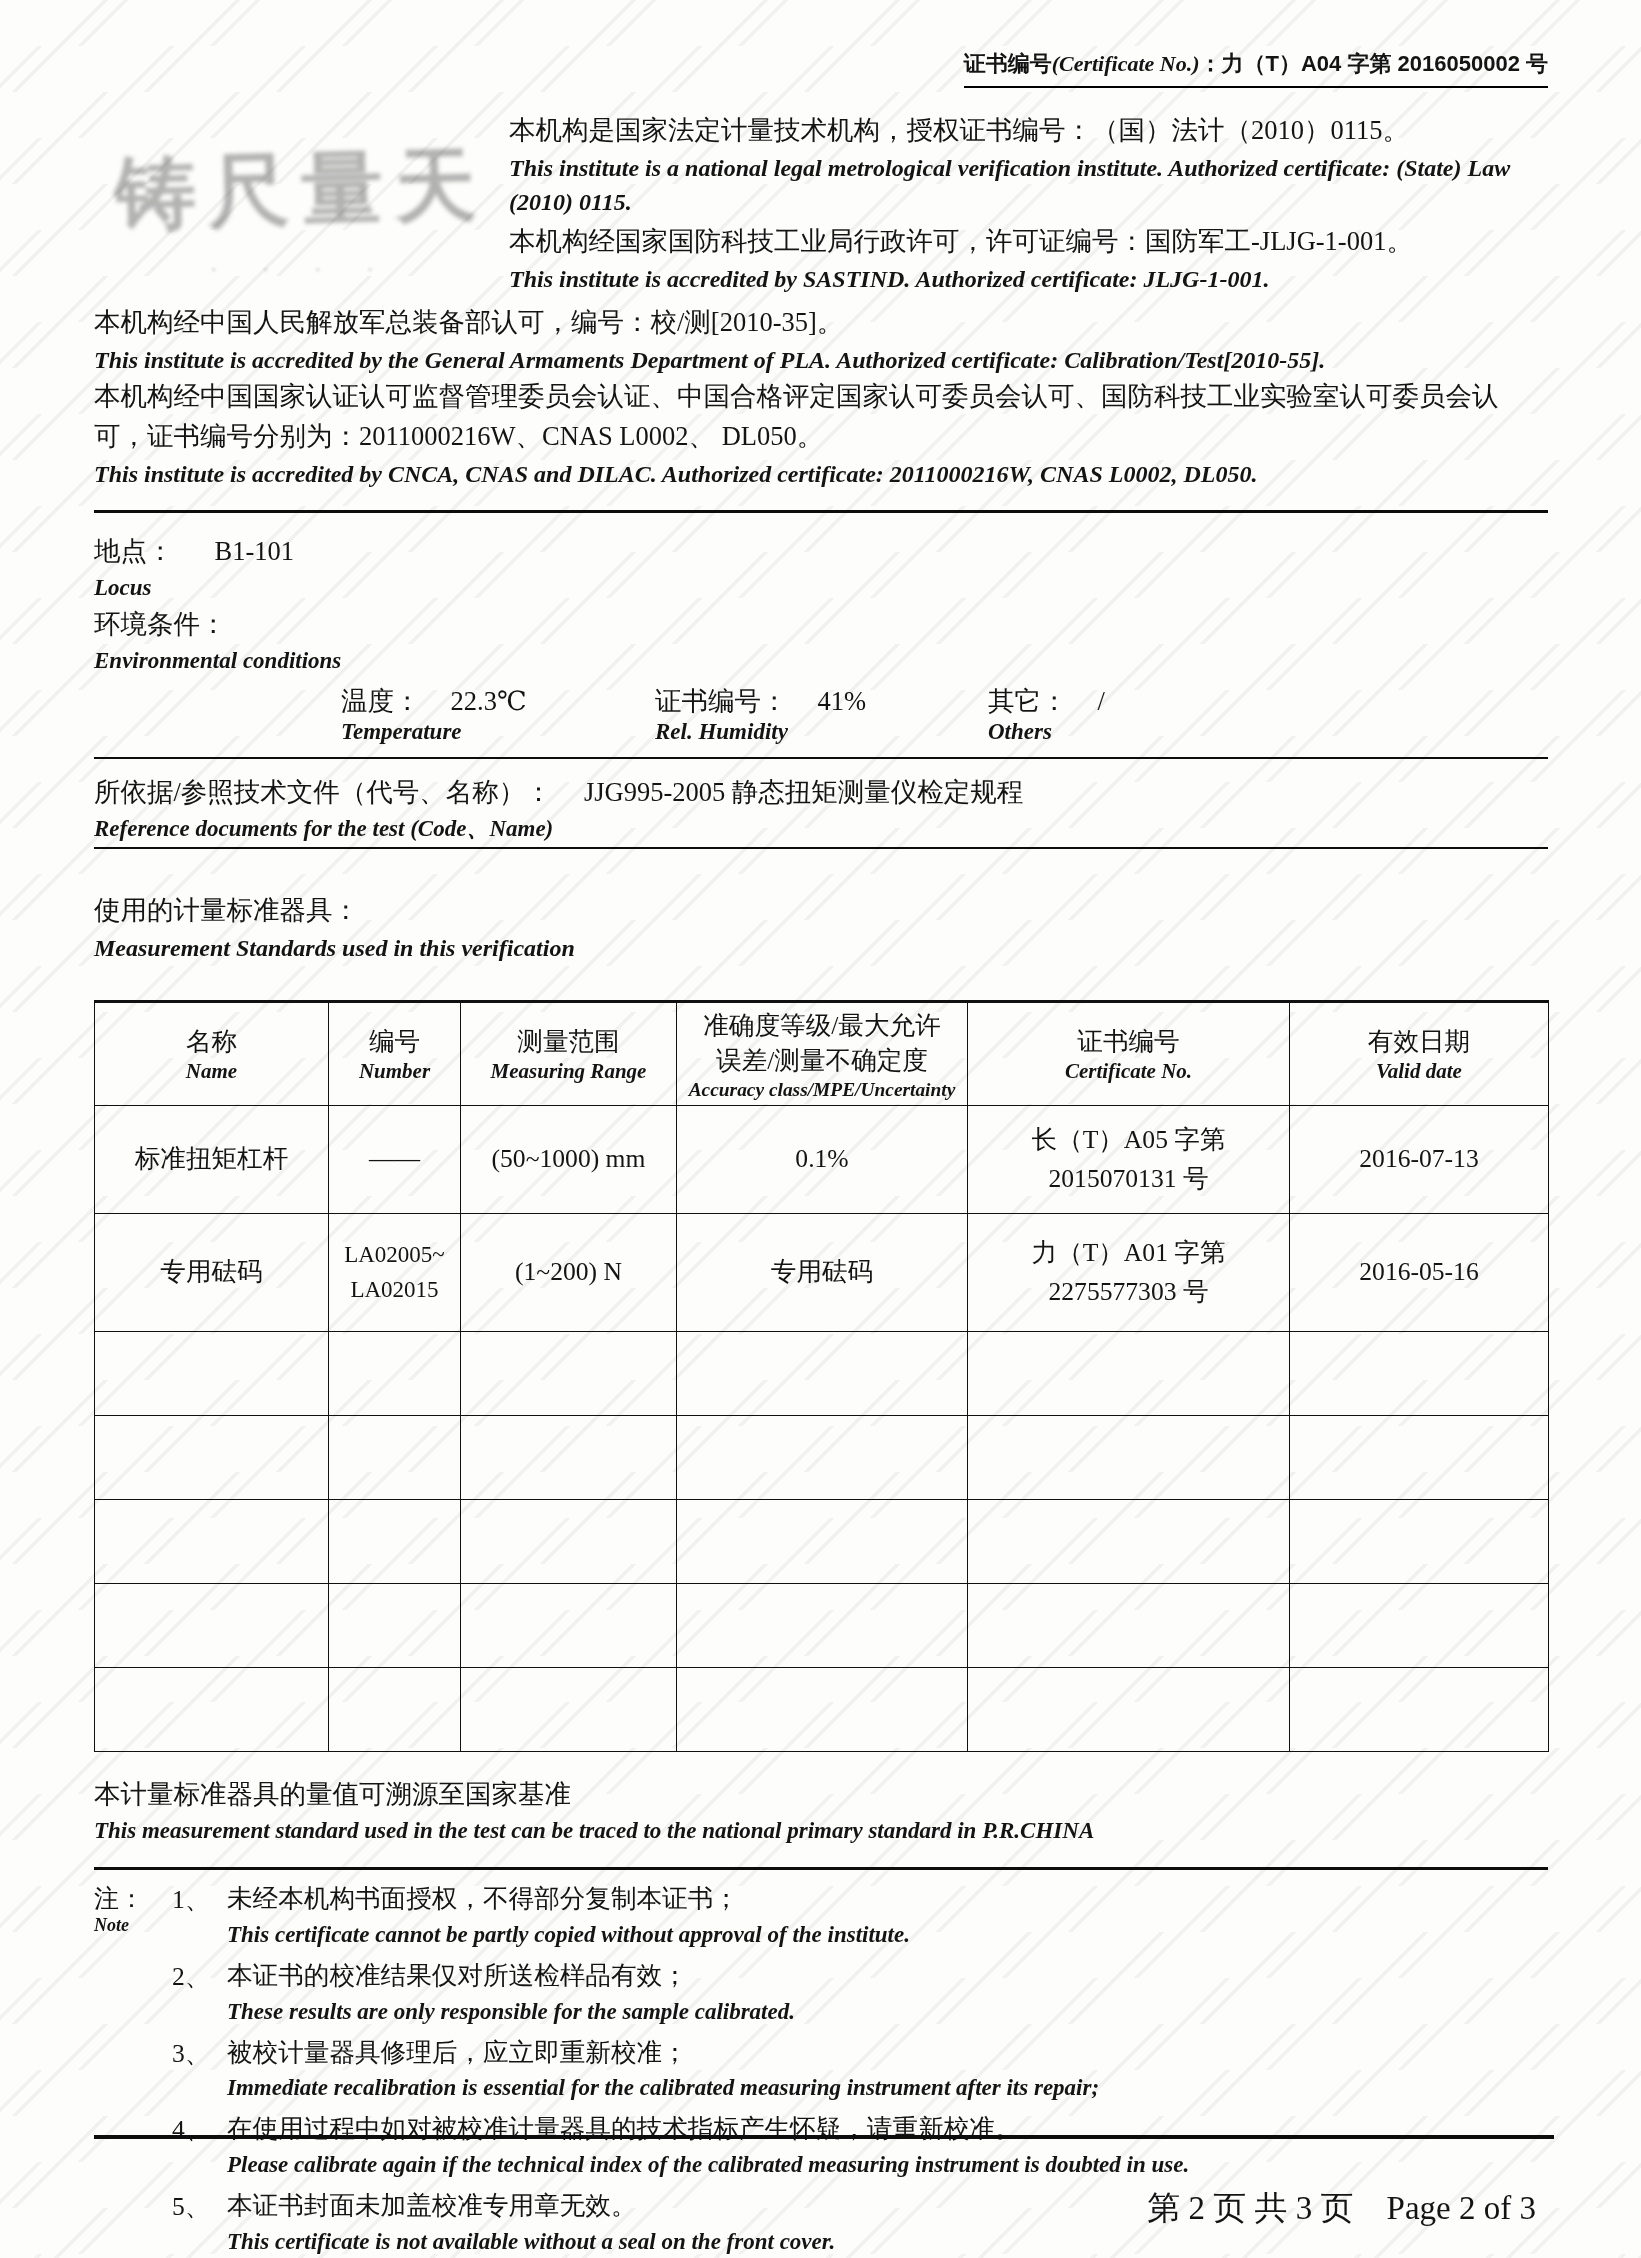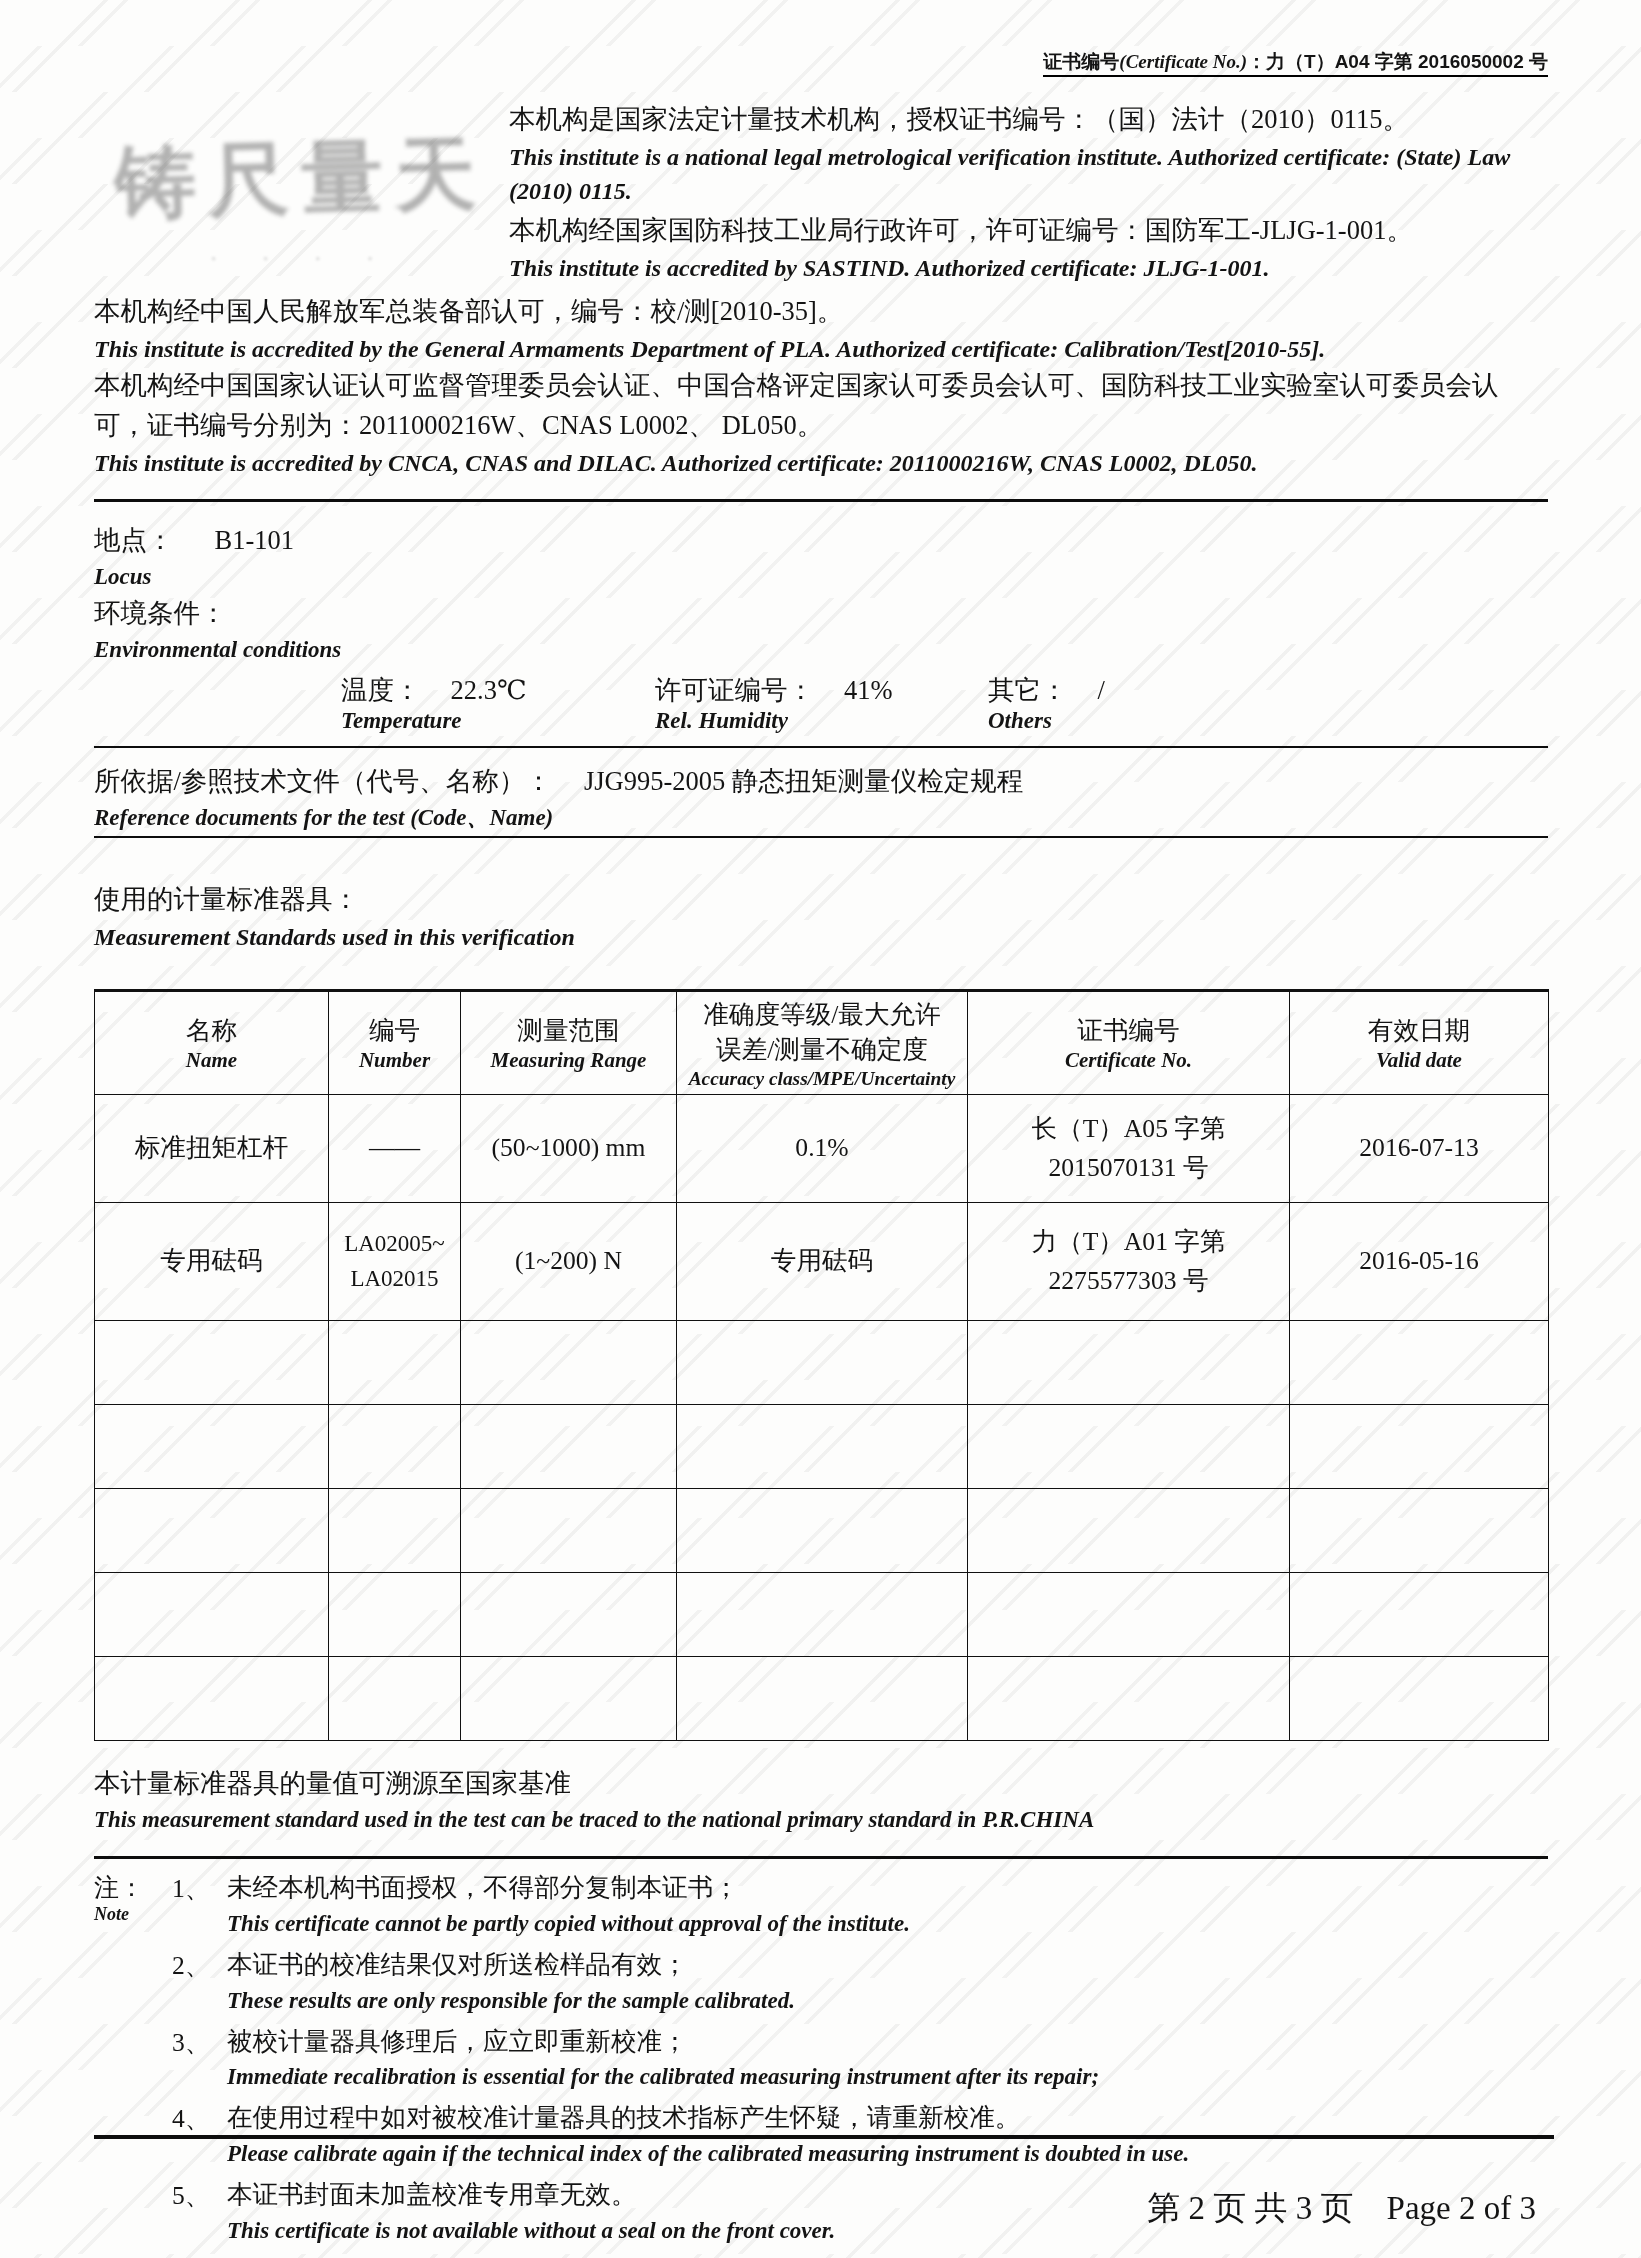--- a/index.html
+++ b/index.html
@@ -23,22 +23,22 @@
   }
   .content{position:relative;z-index:1;padding:0 94px;}
 
   .cn{font-size:26.5px;line-height:1.5;}
   .en{font-size:24px;line-height:1.42;font-style:italic;font-weight:bold;}
   .pre{white-space:pre-line;}
 
   
   .header-row{display:flex;justify-content:flex-end;padding-top:49px;}
   .cert-line{
-    border-bottom:2.6px solid #000;
-    font-size:19px;font-weight:bold;
+    border-bottom:2.6px solid #000;padding-bottom:7px;
+    font-size:22px;font-weight:bold;
     font-family:"Liberation Sans","DejaVu Sans",sans-serif;
   }
   .cert-line .latin{font-family:"Liberation Serif","DejaVu Serif",serif;font-style:italic;font-weight:bold;}
 
   
   .intro{display:flex;margin-top:23px;}
   .stamp-box{width:415px;flex:0 0 415px;padding-top:25px;text-align:center;}
   .stamp-main{
     font-size:81px;font-weight:bold;color:#4a4a4a;
     letter-spacing:12.4px;opacity:.42;filter:blur(2.3px);
@@ -151,21 +151,21 @@
 
       <div class="env-row">
         <div class="env-item env-t">
           <div class="pair">
             <span>温度：</span><span class="val">22.3℃</span>
           </div>
           <div class="sub">Temperature</div>
         </div>
         <div class="env-item env-h">
           <div class="pair">
-            <span>许可证编号：</span><span class="val">41%</span>
+            <span>证书编号：</span><span class="val">41%</span>
           </div>
           <div class="sub">Rel. Humidity</div>
         </div>
         <div class="env-item">
           <div class="pair">
             <span>其它：</span><span class="val">/</span>
           </div>
           <div class="sub">Others</div>
         </div>
       </div>

